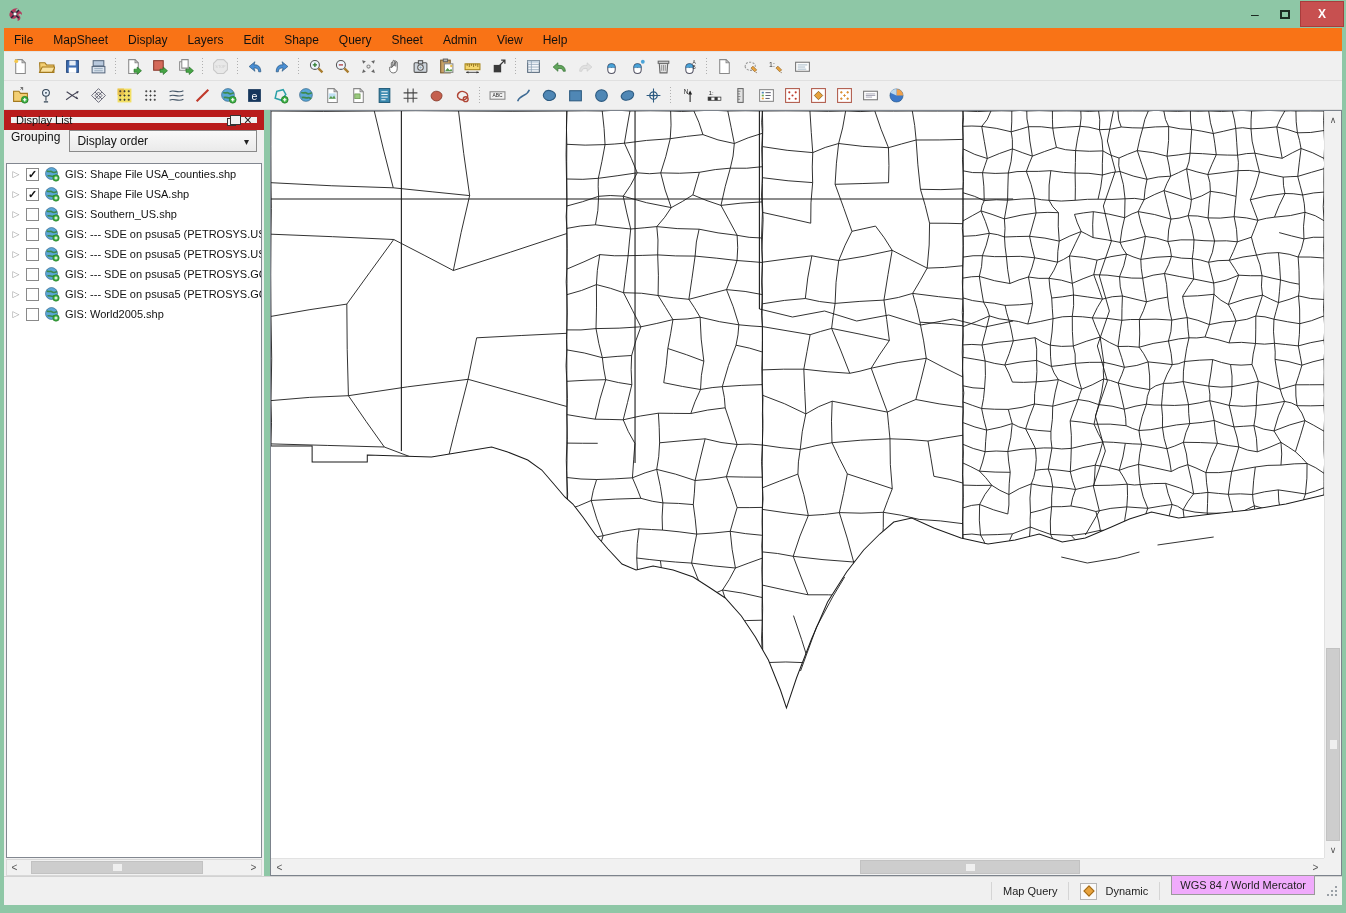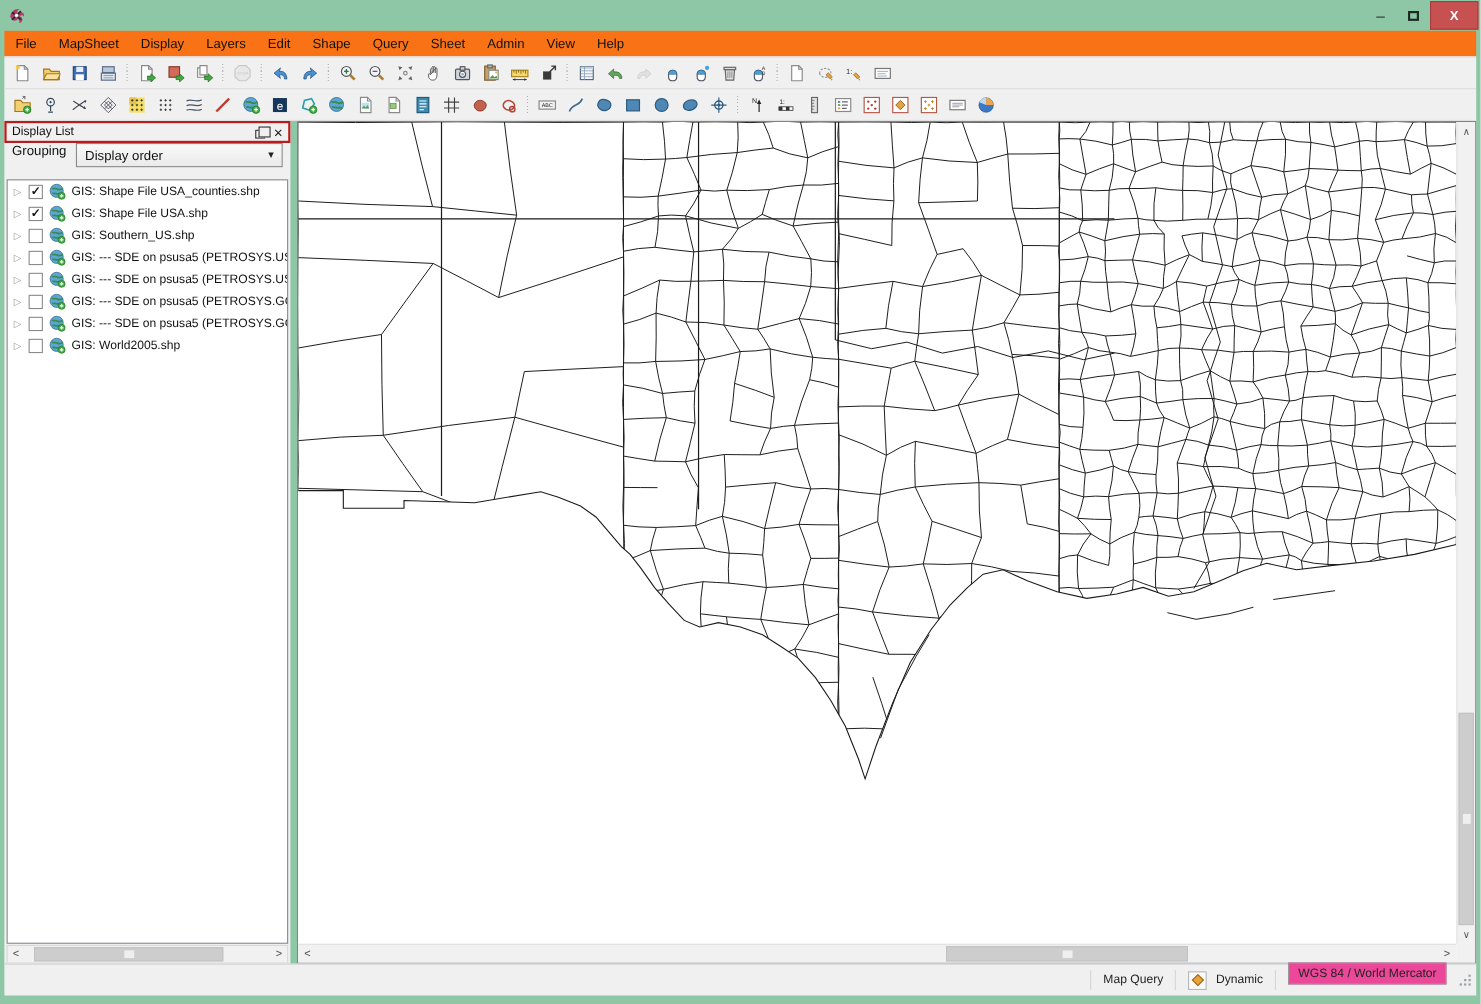--- a/index.html
+++ b/index.html
@@ -24,21 +24,21 @@
 #tb1{top:52px;}
 #tb2{top:81px;}
 .tbtn{width:26px;height:25px;display:flex;align-items:center;justify-content:center;flex:0 0 auto;}
 .tbtn svg{display:block;}
 .tsep{width:7px;height:18px;margin:0 1px;flex:0 0 auto;background:repeating-linear-gradient(to bottom,#b0b0b0 0 1px,transparent 1px 3px);background-size:1px 16px;background-position:center;background-repeat:no-repeat;}
 .disabled{opacity:.45;filter:grayscale(.9);}
 
 
 .content{position:absolute;top:110px;left:4px;right:4px;height:766px;display:flex;}
 .panel{width:260px;background:#f0f0f0;display:flex;flex-direction:column;flex:0 0 auto;}
-.panel-header{height:20px;display:flex;align-items:center;padding:0 5px;font-size:11px;color:#111;background:#f0f0f0;border:2px solid #b91c1c;}
+.panel-header{height:20px;display:flex;align-items:center;padding:0 5px;font-size:11px;color:#111;background:#f0f0f0;border:7px solid #b91c1c;}
 .ph-icons{margin-left:auto;display:flex;gap:8px;align-items:center;}
 .float-ico{width:9px;height:8px;border:1px solid #333;position:relative;background:#f0f0f0;margin-top:3px;}
 .float-ico:before{content:"";position:absolute;left:2px;top:-4px;width:9px;height:8px;border:1px solid #333;background:#f0f0f0;}
 .ph-close{font-size:14px;color:#222;line-height:1;}
 .grouping{height:33px;display:flex;align-items:flex-start;padding:0 7px;font-size:12px;gap:9px;color:#111;}
 .combo{flex:1;height:22px;border:1px solid #8a8a8a;background:linear-gradient(#f9f9f9,#eaeaea);display:flex;align-items:center;padding:0 7px;font-size:12px;color:#111;}
 .combo-arrow{margin-left:auto;font-size:10px;color:#222;}
 .tree{flex:1;margin:0 2px;background:#fff;border:1px solid #828790;overflow:hidden;}
 .trow{height:20px;display:flex;align-items:center;gap:5px;padding-left:4px;white-space:nowrap;}
 .texp{width:10px;color:#9a9a9a;font-size:9px;text-align:center;flex:0 0 auto;}
@@ -69,21 +69,21 @@
 .pharrow.left{left:0;}
 .pharrow.right{right:0;}
 .phthumb{position:absolute;top:1px;bottom:1px;left:24px;width:172px;background:#cdcdcd;border:1px solid #c2c2c2;display:flex;align-items:center;justify-content:center;}
 
 
 .statusbar{position:absolute;left:4px;right:4px;top:876px;height:29px;background:#f0f0f0;border-top:1px solid #d2d2d2;display:flex;align-items:center;justify-content:flex-end;font-size:11px;color:#222;}
 .sb-sep{width:1px;height:18px;background:#d5d5d5;margin:0 9px;}
 .sb-text{padding:0 2px;}
 .sb-iconbox{width:17px;height:17px;border:1px solid #b5b5b5;background:#fafafa;display:flex;align-items:center;justify-content:center;margin:0 6px 0 2px;}
 .diamond{width:8px;height:8px;background:#e8a33d;border:1px solid #a06a1a;transform:rotate(45deg);display:block;}
-.sb-box{border:1px solid #9a9a9a;padding:3px 8px;margin:0 10px 12px 2px;background:#ec4899;}
+.sb-box{border:1px solid #9a9a9a;padding:3px 8px;margin:0 10px 12px 2px;background:#f0abfc;}
 .sb-grip{width:14px;height:14px;margin-right:3px;position:relative;}
 .sb-grip:before{content:"";position:absolute;right:2px;bottom:2px;width:2px;height:2px;background:#9aa0a6;box-shadow:-4px 0 0 #9aa0a6,-8px 0 0 #9aa0a6,0 -4px 0 #9aa0a6,-4px -4px 0 #9aa0a6,0 -8px 0 #9aa0a6;}
 </style>
 </head>
 <body>
 
 <div class="titlebar">
   <span class="app-logo">
     <svg width="18" height="18" viewBox="0 0 16 16">
       <path d="M3 9c0-4 4-7 8-6-2 0-3 2-2 3 2-2 6 0 5 3-1-2-3-1-3 0 3 1 2 5-1 5 1-1 0-3-1-3-1 2-5 2-6-2z" fill="#b23b5e"></path>

